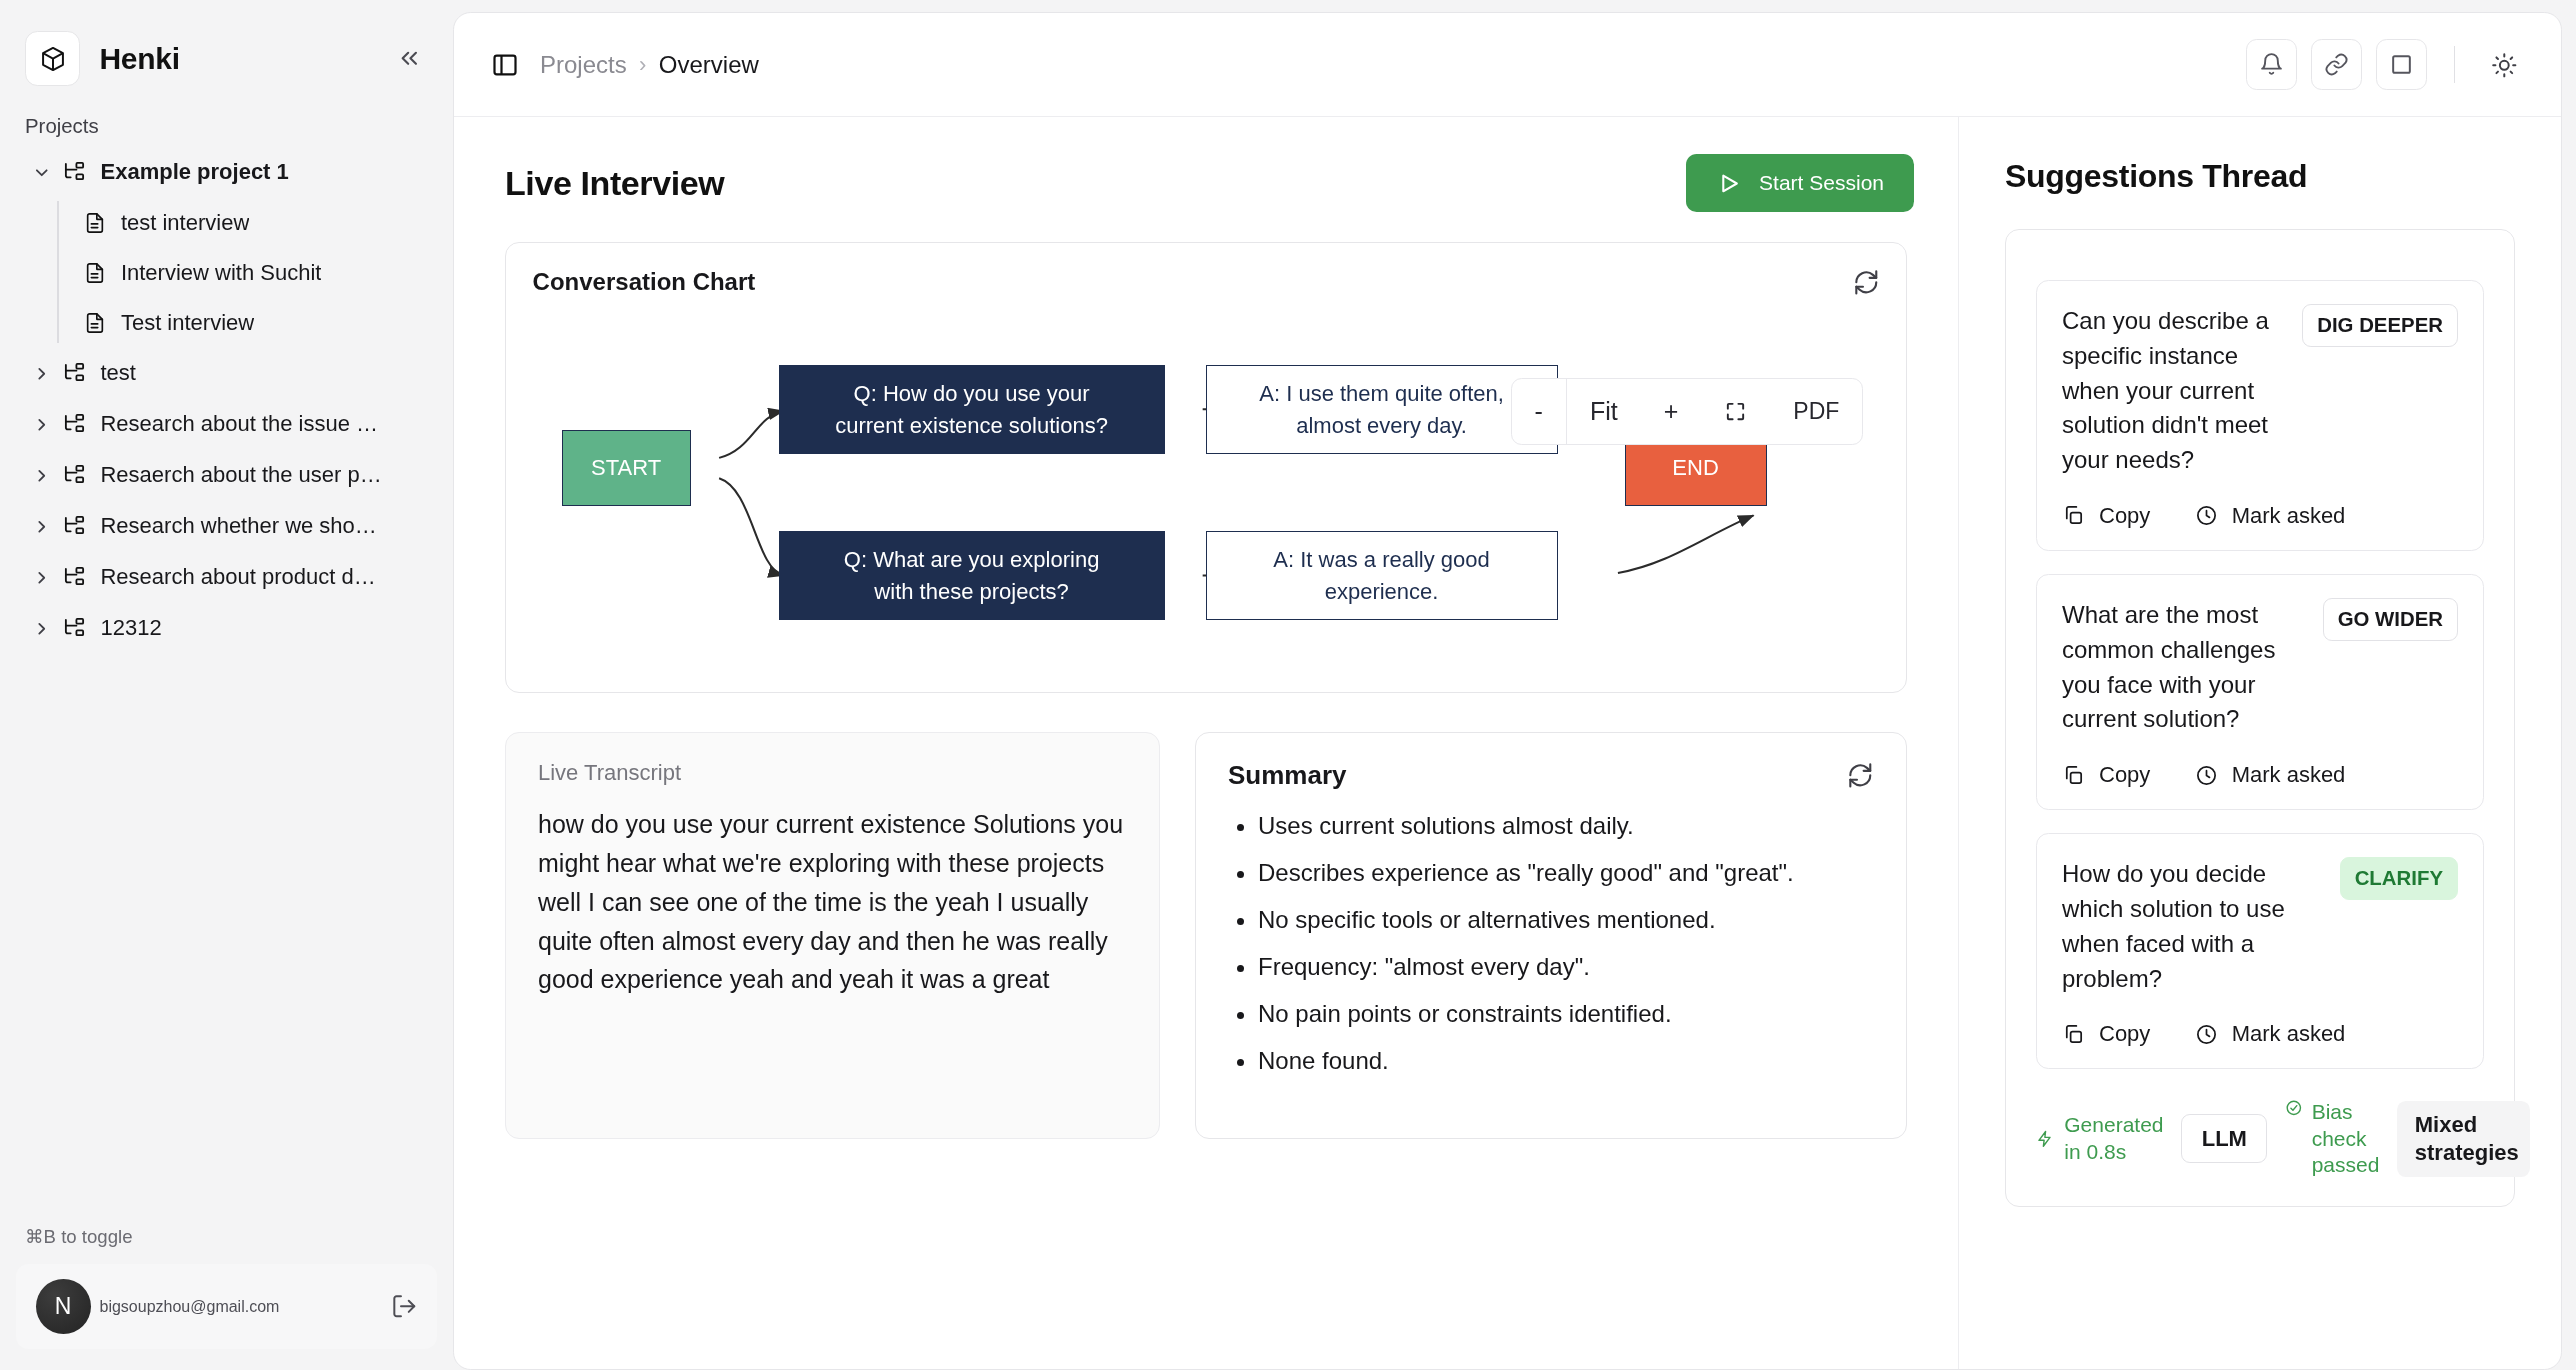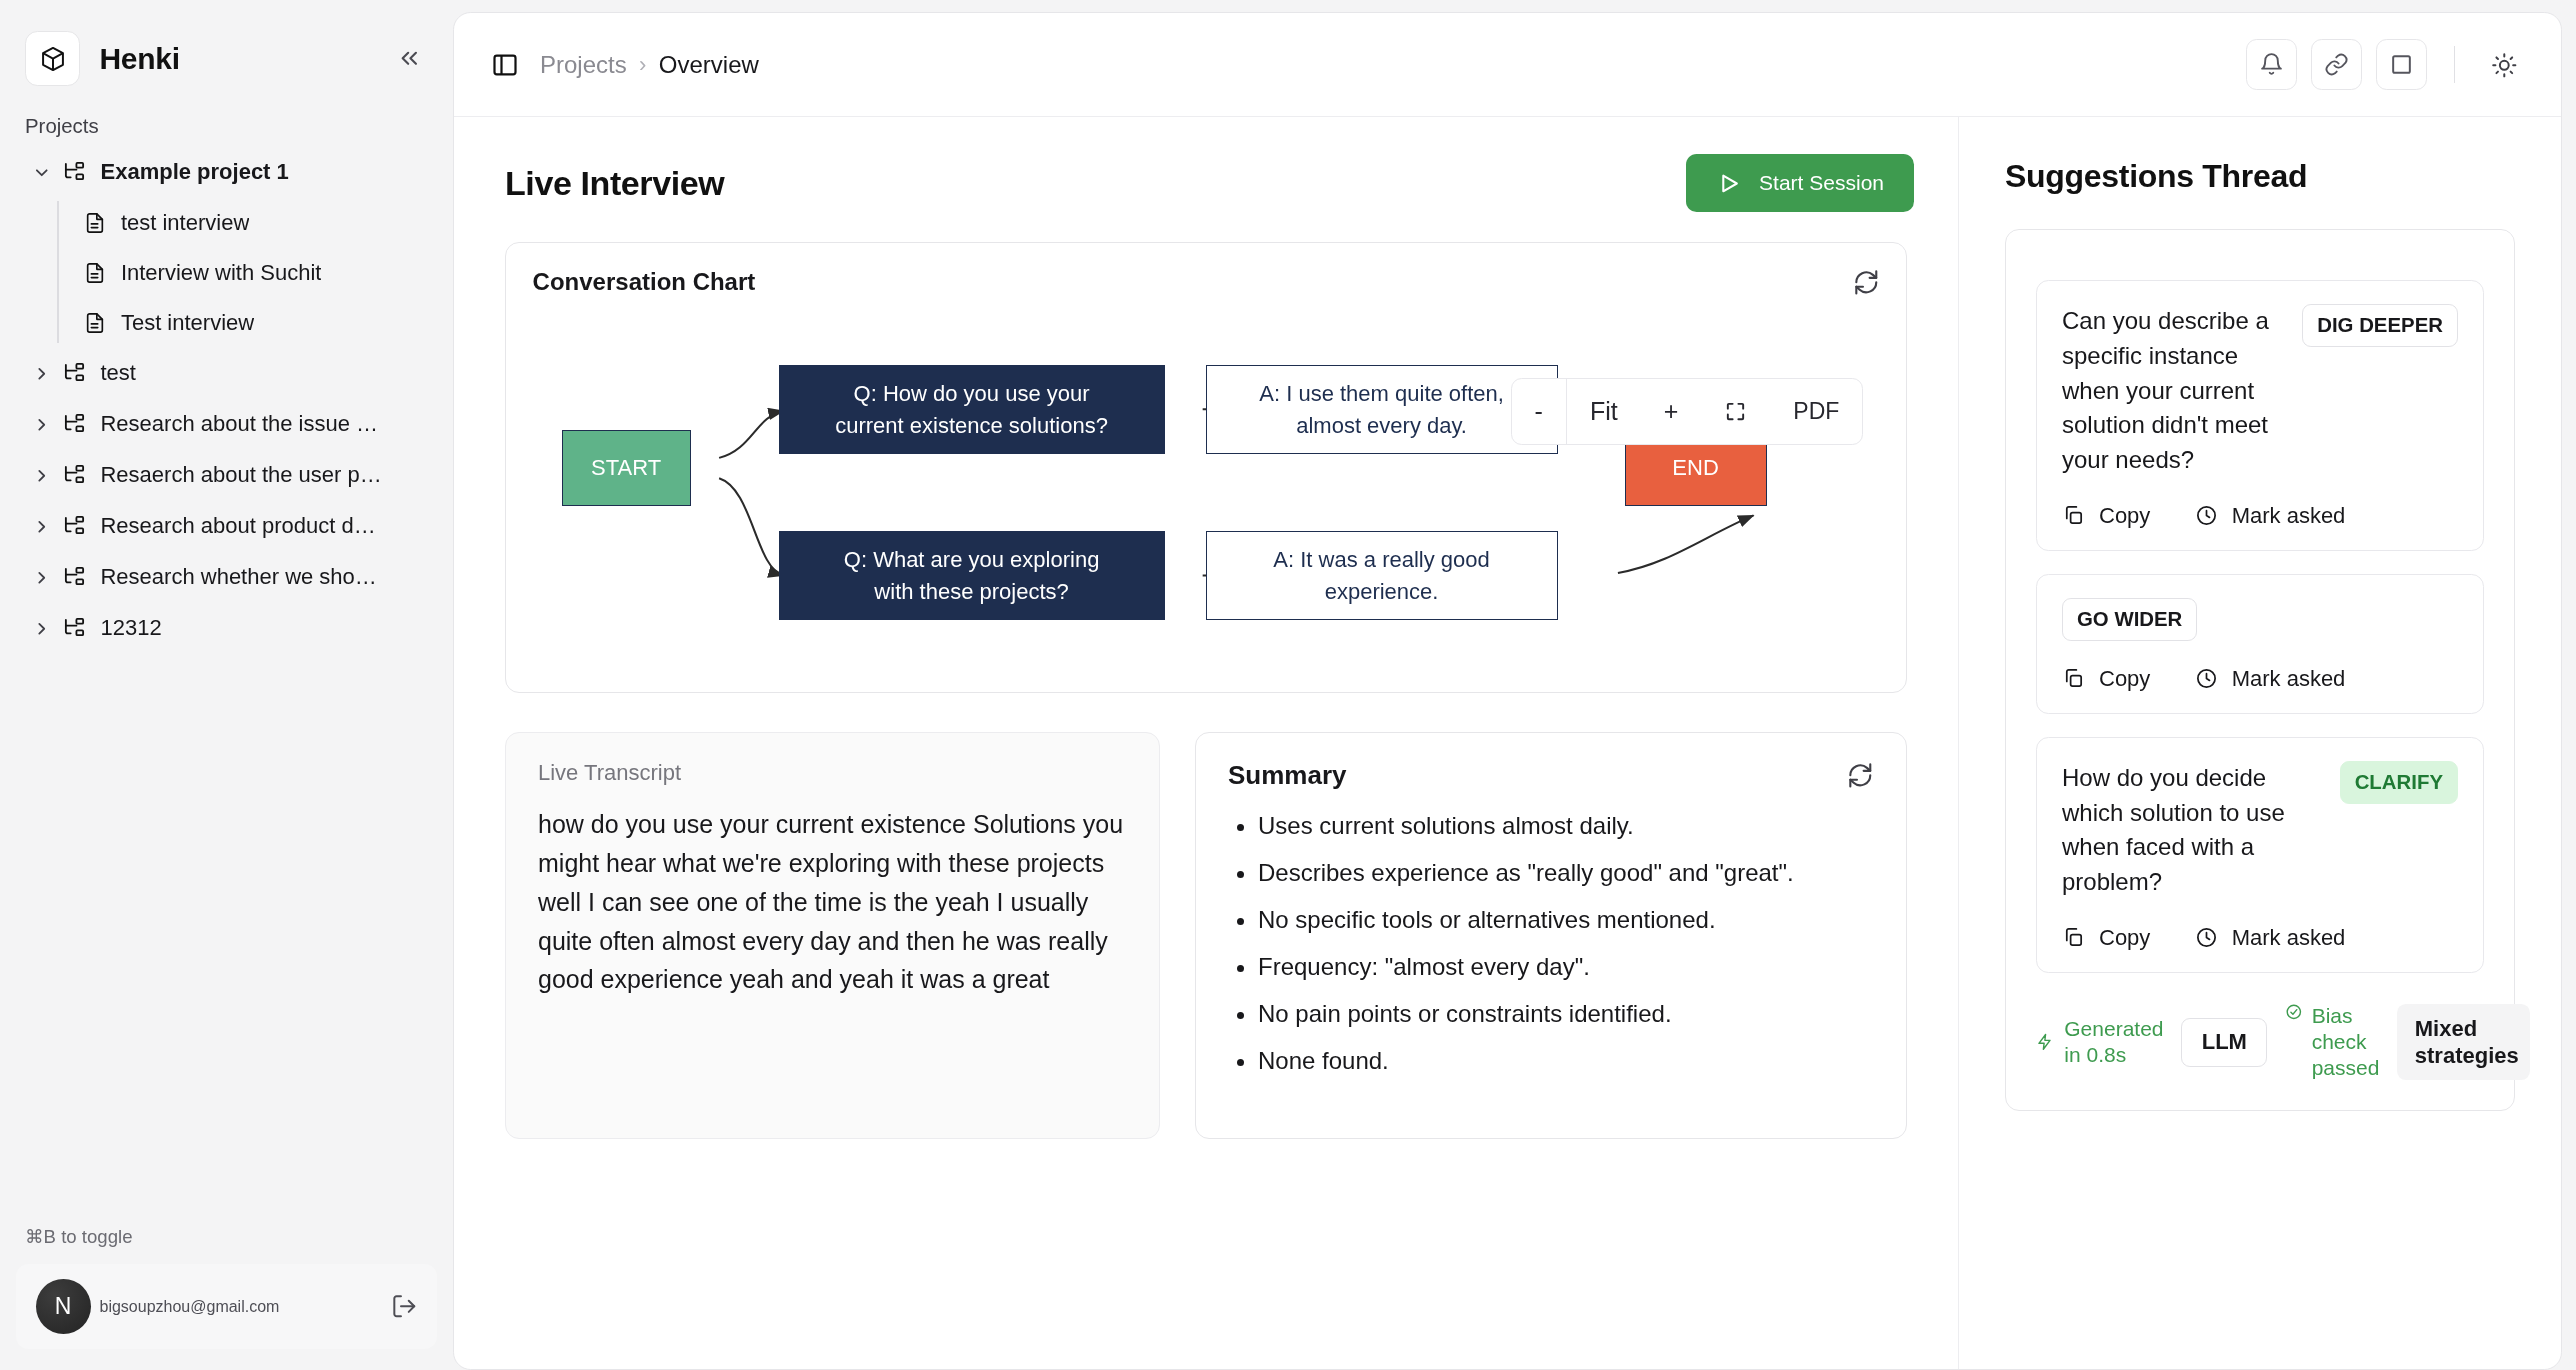--- a/index.html
+++ b/index.html
@@ -322,38 +322,38 @@
             </svg>
         </span>
         <span class="tree-icon">
           <svg width="23" height="23" viewBox="0 0 24 24" fill="none" stroke="currentColor" stroke-width="1.9" stroke-linecap="round" stroke-linejoin="round">
               <path d="M3 3v12a2 2 0 0 0 2 2h3"></path>
               <rect x="14" y="2" width="7" height="5" rx="1"></rect>
               <rect x="14" y="14" width="7" height="5" rx="1"></rect>
               <path d="M3 9h11"></path>
             </svg>
         </span>
-        <span class="tree-label">Research about product d…</span>
+        <span class="tree-label">Research whether we sho…</span>
       </div>
 
       <div class="tree-row">
         <span class="chev">
           <svg width="19.5" height="19.5" viewBox="0 0 24 24" fill="none" stroke="currentColor" stroke-width="2.2" stroke-linecap="round" stroke-linejoin="round">
               <path d="M9 6l6 6-6 6"></path>
             </svg>
         </span>
         <span class="tree-icon">
           <svg width="23" height="23" viewBox="0 0 24 24" fill="none" stroke="currentColor" stroke-width="1.9" stroke-linecap="round" stroke-linejoin="round">
               <path d="M3 3v12a2 2 0 0 0 2 2h3"></path>
               <rect x="14" y="2" width="7" height="5" rx="1"></rect>
               <rect x="14" y="14" width="7" height="5" rx="1"></rect>
               <path d="M3 9h11"></path>
             </svg>
         </span>
-        <span class="tree-label">Research whether we sho…</span>
+        <span class="tree-label">Research about product d…</span>
       </div>
 
       <div class="tree-row">
         <span class="chev">
           <svg width="19.5" height="19.5" viewBox="0 0 24 24" fill="none" stroke="currentColor" stroke-width="2.2" stroke-linecap="round" stroke-linejoin="round">
               <path d="M9 6l6 6-6 6"></path>
             </svg>
         </span>
         <span class="tree-icon">
           <svg width="23" height="23" viewBox="0 0 24 24" fill="none" stroke="currentColor" stroke-width="1.9" stroke-linecap="round" stroke-linejoin="round">
@@ -580,20 +580,21 @@
                         <path d="M12 7v5l3.2 2"></path>
                       </svg>
                   </span>
                   <span>Mark asked</span>
                 </div>
               </div>
             </div>
 
             <div class="sugg-card">
               <div class="sugg-row">
+                <div class="sugg-text">What are the most common challenges you face with your current solution?</div>
                 <div class="tag tag-outline">GO WIDER</div>
               </div>
               <div class="card-actions">
                 <div class="act">
                   <span>
                     <svg width="23" height="23" viewBox="0 0 24 24" fill="none" stroke="currentColor" stroke-width="1.8" stroke-linecap="round" stroke-linejoin="round">
                         <rect x="9" y="9" width="11" height="11" rx="2"></rect>
                         <path d="M5 15V5a2 2 0 0 1 2-2h8"></path>
                       </svg>
                   </span>

